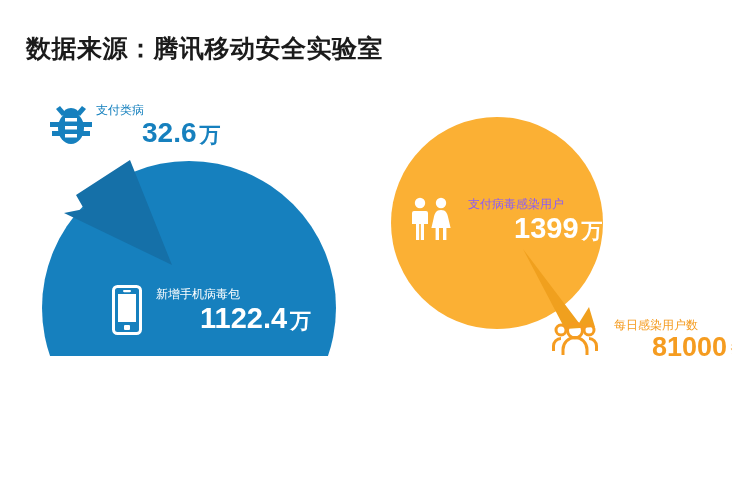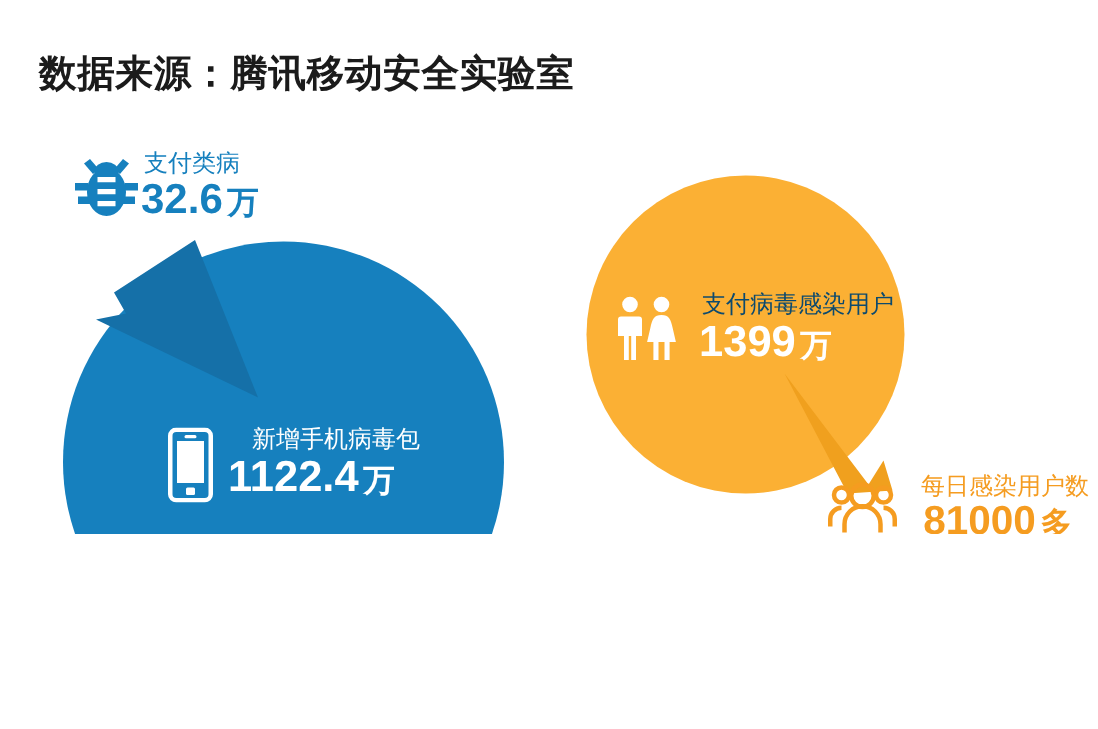--- a/index.html
+++ b/index.html
@@ -65,29 +65,30 @@
   .stat-icon {
     flex: 0 0 auto;
     display: block;
   }
   .stat-text {
     display: flex;
     flex-direction: column;
     justify-content: center;
   }
   .stat-caption {
-    font-size: 16px;
+    font-size: 12px;
     line-height: 14px;
     white-space: nowrap;
   }
   .stat-value {
     font-size: 28px;
     line-height: 32px;
     font-weight: bold;
     white-space: nowrap;
+    margin-left: 48px;
   }
   .stat-value .unit {
     font-size: 21px;
     font-weight: bold;
     padding-left: 3px;
   }
 
   
   #stat-payment-virus {
     left: 50px;
@@ -96,30 +97,30 @@
   #stat-payment-virus .stat-icon { margin-right: 2px; }
   #stat-payment-virus .stat-caption { color: #1680be; margin-left: 2px; }
   #stat-payment-virus .stat-value  { color: #1680be; }
 
   
   #stat-virus-packages {
     left: 112px;
     top: 285px;
   }
   #stat-virus-packages .stat-icon { margin-right: 10px; }
-  #stat-virus-packages .stat-caption { color: #ffffff; margin-left: 16px; }
+  #stat-virus-packages .stat-caption { color: #ffffff; margin-left: 4px; }
   #stat-virus-packages .stat-value  { color: #ffffff; font-size: 29px; line-height: 34px; }
 
   
   #stat-infected-users {
     left: 409px;
     top: 196px;
   }
   #stat-infected-users .stat-icon { margin-right: 9px; }
-  #stat-infected-users .stat-caption { color: #0c4a6e; margin-left: 2px; }
+  #stat-infected-users .stat-caption { color: #8b5cf6; margin-left: 2px; }
   #stat-infected-users .stat-value  { color: #ffffff; font-size: 29px; line-height: 34px; }
 
   
   #stat-daily-infected {
     left: 552px;
     top: 318px;
   }
   #stat-daily-infected .stat-icon { margin-right: 6px; }
   #stat-daily-infected .stat-caption { color: #f59c20; margin-left: 10px; }
   #stat-daily-infected .stat-value  { color: #f59c20; font-size: 27px; line-height: 31px; text-align: center; }

